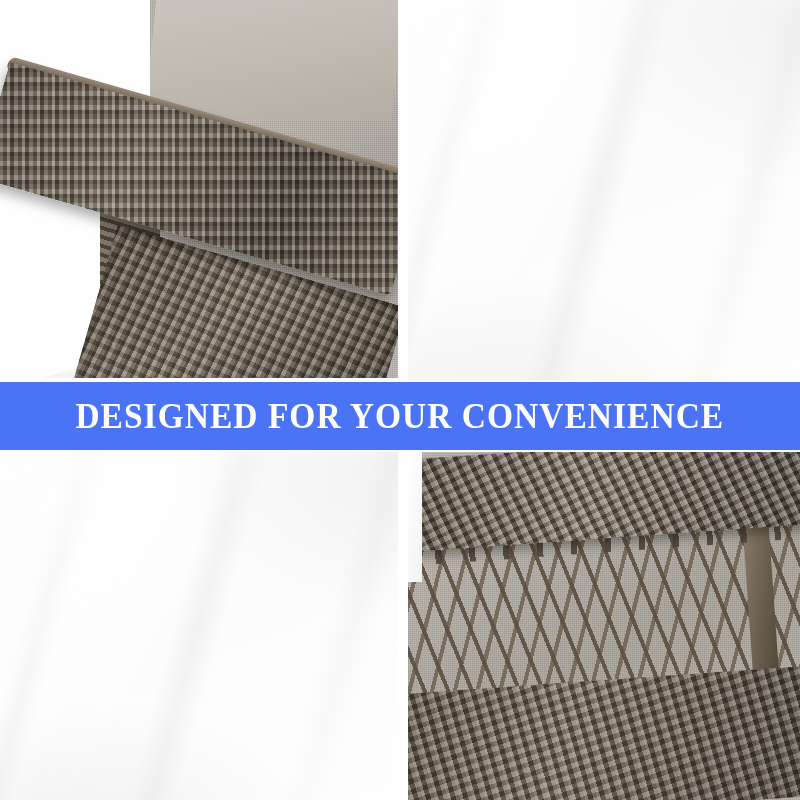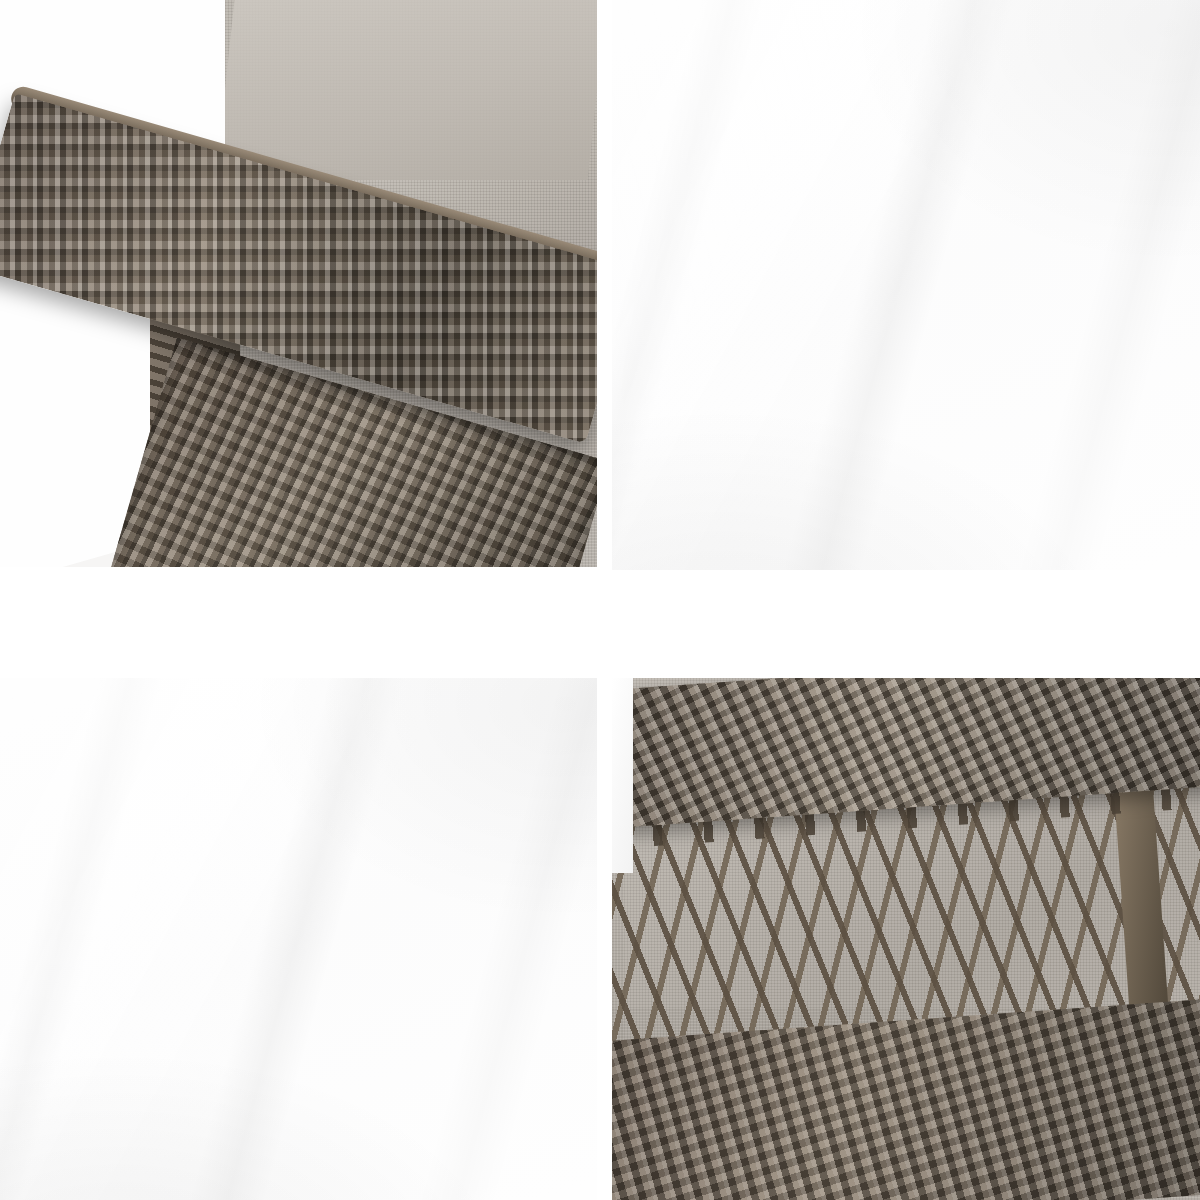--- a/index.html
+++ b/index.html
@@ -180,20 +180,23 @@
       <div class="arm-edge"></div>
       <div class="arm-slab"></div>
     </div>
   </div>
 
   <div class="quad" id="q-tr">
     <div class="silk"></div>
 
   </div>
 
+  <div id="banner" style="background:#4a74f5;">
+    <span id="banner-text">DESIGNED FOR YOUR CONVENIENCE</span>
+  </div>
 
   <div class="quad" id="q-bl">
     <div class="silk"></div>
 
   </div>
 
   <div class="quad" id="q-br">
     <div class="photo" id="br-photo">
       <div class="br-cushion"></div>
       <div class="br-lattice"></div>

